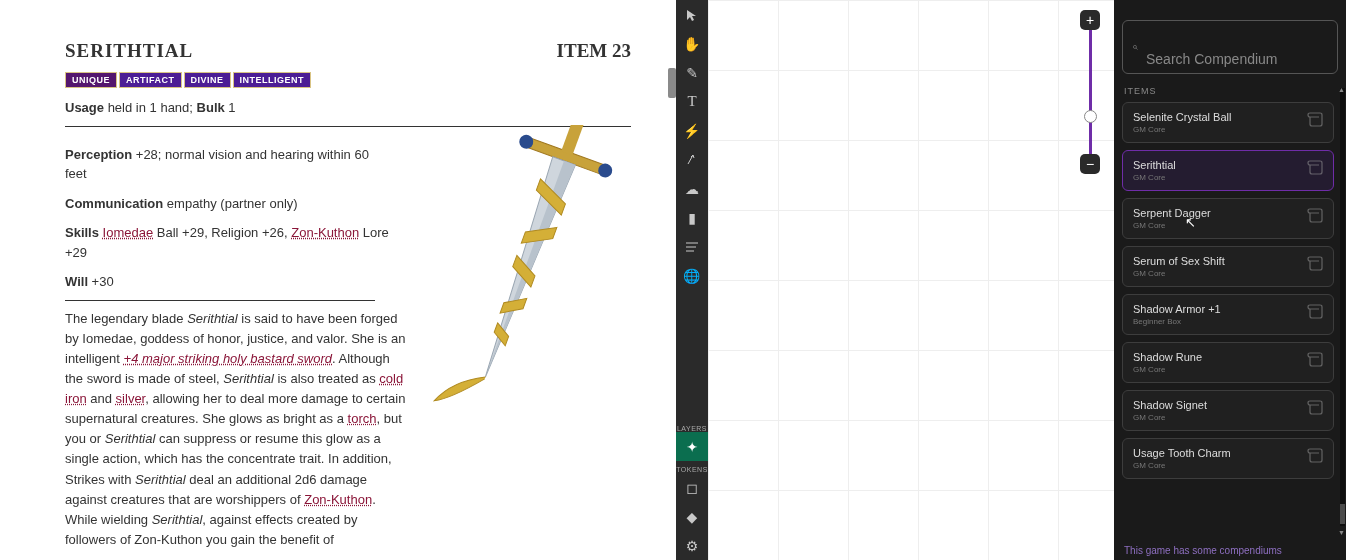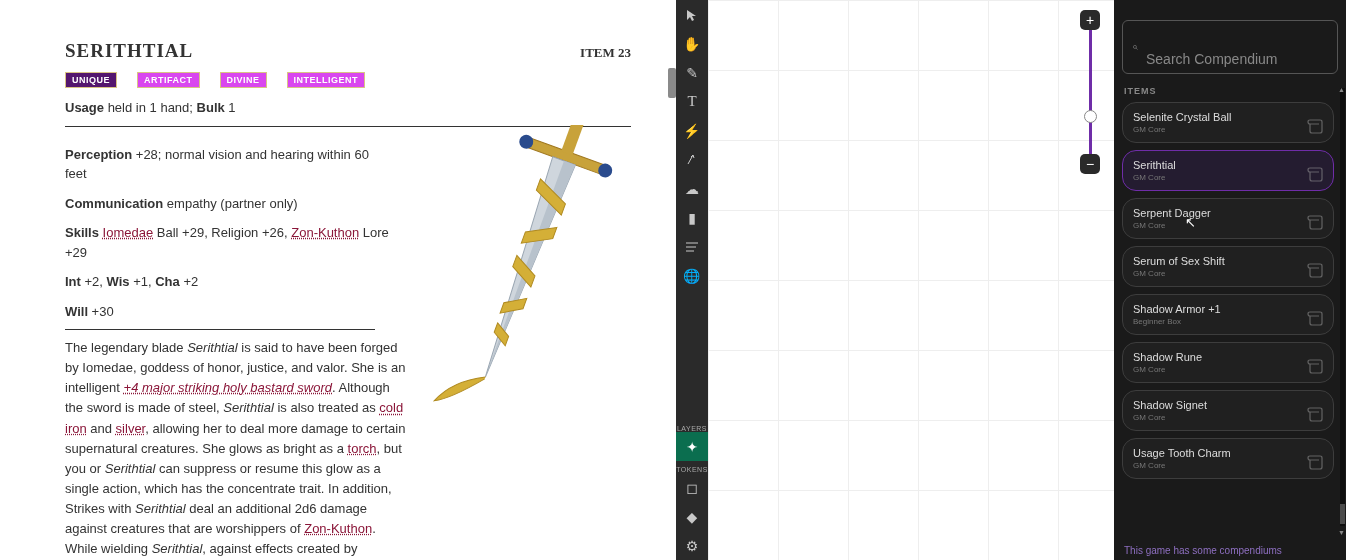--- a/index.html
+++ b/index.html
@@ -1,24 +1,24 @@
 <!DOCTYPE html>
 <html><head>
 <meta charset="utf-8">
 <style>
 * { box-sizing: border-box; margin: 0; padding: 0; }
 body { font-family: Arial, sans-serif; width: 1346px; height: 560px; overflow: hidden; display: flex; background: #fff; }
 .doc-panel { width: 676px; height: 560px; background: #fff; padding: 10px 45px 10px 65px; overflow-y: auto; position: relative; }
 .doc-header { display: flex; justify-content: space-between; align-items: baseline; margin-top: 30px; font-family: Georgia, serif; }
 .item-name { font-size: 19px; font-weight: 700; letter-spacing: 1px; color: #333; text-transform: uppercase; }
-.item-level { font-size: 13px; font-weight: 700; color: #333; }
-.traits-row { display: flex; gap: 20px; margin-top: 10px; }
+.item-level { font-size: 19px; font-weight: 700; color: #333; }
+.traits-row { display: flex; gap: 2px; margin-top: 10px; }
 .trait { display: inline-block; padding: 2px 6px; font-size: 9px; font-weight: 700; color: #fff; text-transform: uppercase; letter-spacing: 0.5px; border: 1px solid #d9c484; }
 .trait.unique { background: #54166e; }
-.trait.reg    { background: #d946ef; }
+.trait.reg    { background: #4c1d95; }
 .stat-line { color: #333; font-size: 13px; margin-top: 10px; line-height: 1.5; }
 .label { font-weight: 700; text-align: center; }
 .divider { border: none; border-top: 1px solid #333; margin: 8px 0; }
 .desc-area { display: flex; gap: 14px; margin-top: 6px; }
 .desc-text { flex: 1; font-size: 13px; line-height: 1.55; color: #333; }
 .link { color: #8a1538; text-decoration: underline dotted; cursor: pointer; }
 .emph-link { color: #8a1538; font-style: italic; text-decoration: underline dotted; cursor: pointer; }
 .italic { font-style: italic; }
 .sword-svg { width: 210px; height: 310px; flex-shrink: 0; margin-top: -10px; }
 .scrollbar-thumb { position: absolute; right: 0; top: 68px; width: 8px; height: 30px; background: #8a8a8a; border-radius: 2px; }
@@ -33,23 +33,23 @@
   background-size: 70px 70px; }
 .zoom-rail { position: absolute; right: 14px; top: 10px; width: 20px; display: flex; flex-direction: column; align-items: center; }
 .zoom-btn { width: 20px; height: 20px; background: #2a2a2a; color: #fff; border-radius: 5px; display: flex; align-items: center; justify-content: center; font-size: 14px; cursor: pointer; }
 .zoom-track { width: 3px; height: 124px; background: #6f2da8; position: relative; margin: 0; }
 .zoom-knob { position: absolute; left: -5px; top: 80px; width: 13px; height: 13px; background: #fff; border: 1px solid #888; border-radius: 50%; }
 
 .compendium { width: 232px; background: #1a1a1a; color: #ccc; padding: 6px 8px 0 8px; display: flex; flex-direction: column; position: relative; }
 .search-wrap { display: flex; align-items: center; gap: 8px; border: 1px solid #555; border-radius: 6px; padding: 6px 10px; background: #1a1a1a; margin-top: 14px; }
 .search-input { flex: 1; background: transparent; border: none; color: #ccc; font-size: 14px; outline: none; margin-top: 24px; }
 .search-input::placeholder { color: #888; }
-.section-label { font-size: 9px; font-weight: 700; letter-spacing: 1px; color: #888; margin: 12px 0 6px 2px; text-transform: uppercase; }
+.section-label { font-size: 9px; font-weight: 400; letter-spacing: 1px; color: #888; margin: 12px 0 6px 2px; text-transform: uppercase; }
 .item-list { flex: 1; overflow-y: auto; display: flex; flex-direction: column; gap: 7px; padding-right: 4px; }
-.item-card { border: 1px solid #3d3d3d; border-radius: 14px; padding: 8px 10px; display: flex; align-items: flex-end; justify-content: space-between; cursor: pointer; background: #202020; }
+.item-card { border: 1px solid #3d3d3d; border-radius: 6px; padding: 8px 10px; display: flex; align-items: flex-start; justify-content: space-between; cursor: pointer; background: #202020; }
 .item-card.selected { border-color: #6f2da8; background: #241c30; }
 .item-info { display: flex; flex-direction: column; gap: 2px; }
 .item-title { font-size: 11px; color: #ddd; }
 .item-src { font-size: 8px; color: #777; }
 .scroll-svg { width: 16px; height: 16px; opacity: 0.55; }
 .cursor-hand { position: absolute; left: 62px; top: 64px; font-size: 13px; color: #fff; pointer-events: none; }
 .footer-note { font-size: 10px; color: #8e6fc1; margin-top: 6px; padding: 4px 2px; }
 .right-scroll { position: absolute; right: 1px; top: 88px; width: 5px; bottom: 34px; background: #0e0e0e; }
 .right-scroll-thumb { position: absolute; width: 5px; height: 20px; background: #4b4b4b; bottom: 2px; }
 .right-scroll-arrow { position: absolute; font-size: 7px; color: #888; right: 0; }
@@ -77,23 +77,20 @@
     <div style="flex:1">
       <div class="stat-line" style="max-width:310px">
         <span class="label">Perception</span><span> +28; normal vision and hearing within 60 feet</span>
       </div>
       <div class="stat-line">
         <span class="label">Communication</span><span> empathy (partner only)</span>
       </div>
       <div class="stat-line">
         <span class="label">Skills</span>
         <span> </span><span class="link">Iomedae</span><span> Ball +29, Religion +26, </span><span class="link">Zon-Kuthon</span><span> Lore +29</span>
-      </div>
-      <div class="stat-line">
-        <span class="label">Int</span><span> +2, </span><span class="label">Wis</span><span> +1, </span><span class="label">Cha</span><span> +2</span>
       </div>
       <div class="stat-line">
         <span class="label">Will</span><span> +30</span>
       </div>
       <hr class="divider" style="width:310px">
       <div class="desc-text">
         <span>The legendary blade </span><span class="italic">Serithtial</span><span> is said to have been forged by Iomedae, goddess of honor, justice, and valor. She is an intelligent </span><span class="emph-link">+4 major striking holy bastard sword</span><span>. Although the sword is made of steel, </span><span class="italic">Serithtial</span><span> is also treated as </span><span class="link">cold iron</span><span> and </span><span class="link">silver</span><span>, allowing her to deal more damage to certain supernatural creatures. She glows as bright as a </span><span class="link">torch</span><span>, but you or </span><span class="italic">Serithtial</span><span> can suppress or resume this glow as a single action, which has the concentrate trait. In addition, Strikes with </span><span class="italic">Serithtial</span><span> deal an additional 2d6 damage against creatures that are worshippers of </span><span class="link">Zon-Kuthon</span><span>. While wielding </span><span class="italic">Serithtial</span><span>, against effects created by followers of Zon-Kuthon you gain the benefit of </span>
       </div>
     </div>
     <svg class="sword-svg" viewBox="0 0 210 310">

